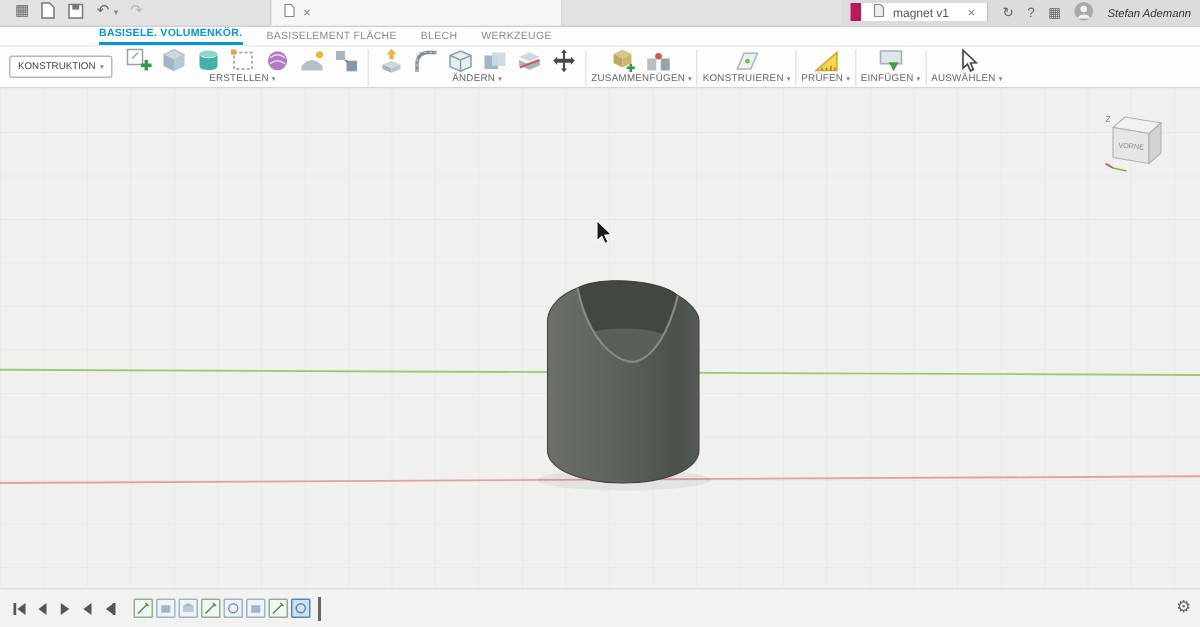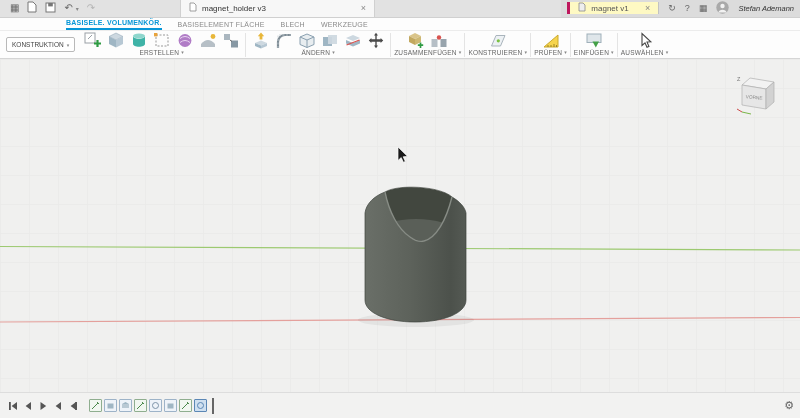--- a/index.html
+++ b/index.html
@@ -10,21 +10,21 @@
   
   .titlebar { height:18px; background:#e2e2e2; display:flex; align-items:stretch;
     font-size:8px; color:#555; border-bottom:1px solid #d0d0d0; }
   .tb-left { display:flex; align-items:center; gap:8px; padding:0 10px; width:180px; }
   .tb-glyph { font-size:10px; color:#666; cursor:default; line-height:1; }
   .tb-glyph.small { font-size:9px; }
   .tb-glyph.disabled { color:#b5b5b5; }
   .tb-caret { font-size:6px; color:#888; margin-left:-5px; }
   .doc-tab { display:flex; align-items:center; gap:5px; padding:0 8px; font-size:8px; }
   .doc-tab.active { background:#f7f7f7; width:195px; color:#333; border-left:1px solid #d0d0d0; border-right:1px solid #d0d0d0; }
-  .doc-tab.inactive { background:#fef9c3; width:92px; color:#555; border-left:3px solid #be185d; border-right:1px solid #c2c2c2; }
+  .doc-tab.inactive { background:#ffffff; width:92px; color:#555; border-left:7px solid #be185d; border-right:1px solid #c2c2c2; }
   .doc-tab .grow { flex:1; white-space:nowrap; overflow:hidden; }
   .tab-close { color:#888; font-size:9px; cursor:default; }
   .tb-spacer { flex:1; }
   .tb-right { display:flex; align-items:center; gap:9px; padding:0 6px; background:#dcdcdc; }
   .user-name { font-size:7.5px; color:#333; white-space:nowrap;font-style:italic; }
 
   
   .ribbon { background:#fdfdfd; border-bottom:1px solid #d5d5d5; }
   .ribbon-tabs { height:13px; display:flex; align-items:flex-end; gap:16px; padding-left:66px;
     border-bottom:1px solid #ececec; }
@@ -85,21 +85,20 @@
       <span class="tb-caret">▾</span>
       <span class="tb-glyph disabled">↷</span>
     </div>
 
     <div class="doc-tab active">
       <span>
         <svg width="8" height="10">
             <path d="M1,1 h4 l2,2 v6 h-6 z" fill="#fff" stroke="#888" stroke-width="0.8"></path>
           </svg>
       </span>
-      <span class="grow">magnet_holder v3</span>
       <span class="tab-close">×</span>
     </div>
 
     <div class="tb-spacer"></div>
 
     <div class="tb-right">
       <div class="doc-tab inactive">
         <span>
           <svg width="8" height="10">
               <path d="M1,1 h4 l2,2 v6 h-6 z" fill="#eee" stroke="#888" stroke-width="0.8"></path>

